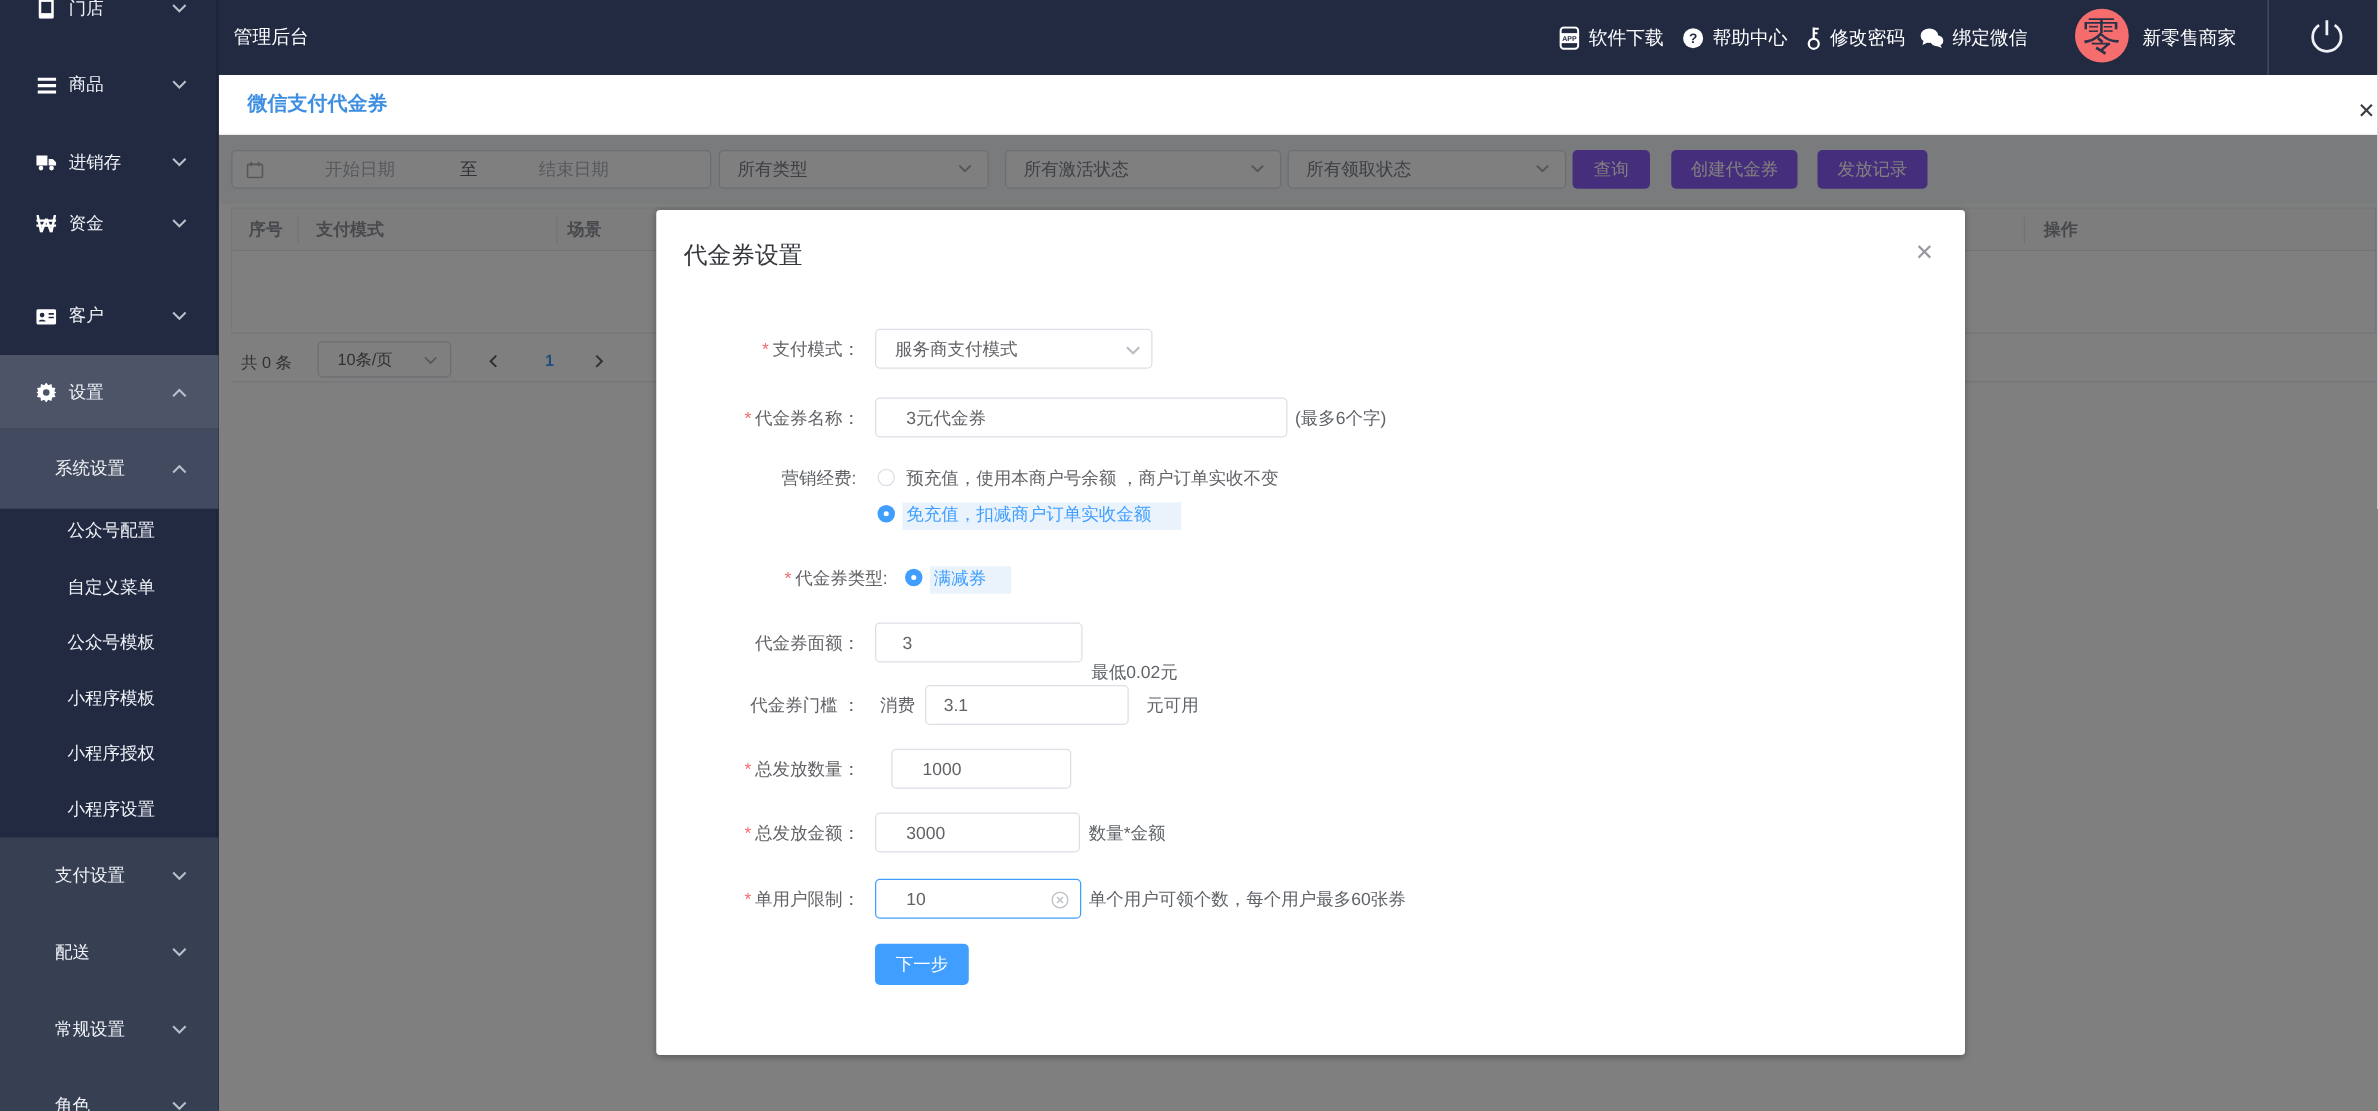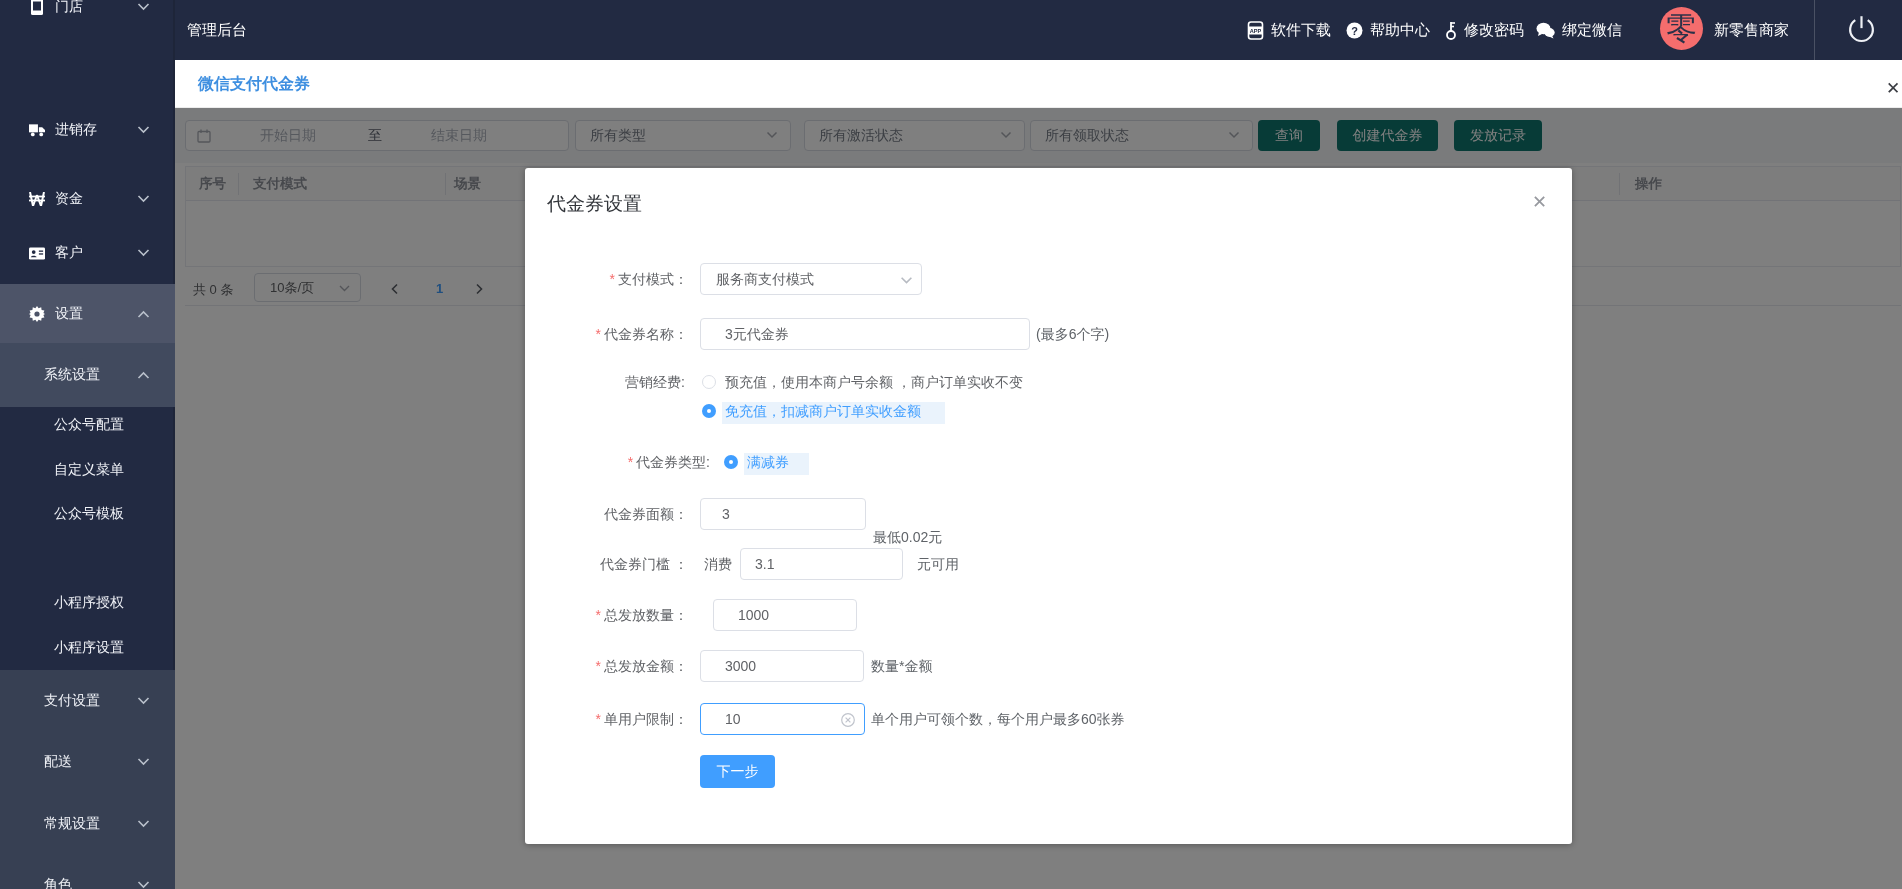--- a/index.html
+++ b/index.html
@@ -27,21 +27,21 @@
   #pghead { position:absolute; left:175px; top:60px; width:1727px; height:48px; background:#fff; border-bottom:1px solid #ececec; z-index:1; }
   #pghead .t { position:absolute; left:23px; top:0; line-height:47px; color:#3e8fe0; font-size:16px; font-weight:bold; }
   #pghead .x { position:absolute; left:1711px; top:6px; line-height:46px; color:#3a3c42; font-size:17px; }
 
   
   #content { position:absolute; left:175px; top:108px; width:1727px; height:781px; background:#fff; }
   #filterbar { position:absolute; left:0; top:0; width:1727px; height:55px; background:#f5f6f8; }
   .inp { position:absolute; top:12px; height:31px; background:#fff; border:1px solid #d6dae2; border-radius:4px; }
   .sel-txt { position:absolute; left:14px; top:0; line-height:29px; font-size:14px; color:#787e88; }
   .sel-chev { position:absolute; right:12px; top:10px; }
-  .fbtn { position:absolute; top:12px; height:31px; background:#0f766e; border-radius:4px; color:#fff; font-size:14px; text-align:center; line-height:31px; }
+  .fbtn { position:absolute; top:12px; height:31px; background:#8b5cf6; border-radius:4px; color:#fff; font-size:14px; text-align:center; line-height:31px; }
 
   
   #tbl { position:absolute; left:10px; top:58px; width:1716px; border:1px solid #e8ebf1; border-bottom:none; }
   #thead { position:relative; height:34px; background:#fafafa; border-bottom:1px solid #e4e7ee; }
   #thead span { position:absolute; top:0; line-height:34px; font-size:13.5px; color:#8e929a; font-weight:bold; }
   .vline { position:absolute; top:6px; height:22px; width:1px; background:#e2e5eb; }
   #tbody { position:relative; height:66px; background:#fff; border-bottom:1px solid #e8ebf1; }
 
   
   .pg { position:absolute; font-size:13px; color:#606266; }
@@ -194,35 +194,48 @@
           <svg width="14" height="16" viewBox="0 0 14 16">
             <rect x="1" y="0" width="12" height="16" rx="1.5" fill="#fff"></rect>
             <rect x="3" y="2.5" width="8" height="9" fill="#222a42"></rect>
           </svg>
         </span>
       <span class="m-txt">门店</span>
       <svg class="m-chev" width="13" height="8" viewBox="0 0 13 8">
           <path d="M1.5 1 L6.5 6 L11.5 1" fill="none" stroke="#b9c0cb" stroke-width="1.6"></path>
         </svg>
     </div>
+    <div class="m-row" style="top:37px;">
+      <span class="m-ico">
+          <svg width="15" height="13" viewBox="0 0 15 13">
+            <rect x="0" y="0" width="15" height="2.6" fill="#fff"></rect>
+            <rect x="0" y="5.2" width="15" height="2.6" fill="#fff"></rect>
+            <rect x="0" y="10.4" width="15" height="2.6" fill="#fff"></rect>
+          </svg>
+        </span>
+      <span class="m-txt">商品</span>
+      <svg class="m-chev" width="13" height="8" viewBox="0 0 13 8">
+          <path d="M1.5 1 L6.5 6 L11.5 1" fill="none" stroke="#b9c0cb" stroke-width="1.6"></path>
+        </svg>
+    </div>
     <div class="m-row" style="top:99px;">
       <span class="m-ico">
           <svg width="17" height="14" viewBox="0 0 17 14">
             <path d="M0 1 h9.5 v8.5 h-9.5 z" fill="#fff"></path>
             <path d="M10.5 4 h3.5 l3 3 v2.5 h-6.5 z" fill="#fff"></path>
             <circle cx="4" cy="11.7" r="2" fill="#fff"></circle>
             <circle cx="13" cy="11.7" r="2" fill="#fff"></circle>
           </svg>
         </span>
       <span class="m-txt">进销存</span>
       <svg class="m-chev" width="13" height="8" viewBox="0 0 13 8">
           <path d="M1.5 1 L6.5 6 L11.5 1" fill="none" stroke="#b9c0cb" stroke-width="1.6"></path>
         </svg>
     </div>
-    <div class="m-row" style="top:168px;">
+    <div class="m-row" style="top:148px;">
       <span class="m-ico">
           <svg width="16" height="14" viewBox="0 0 16 14">
             <path d="M1 0 L4 14 M4 14 L8 3 M8 3 L12 14 M12 14 L15 0" stroke="#fff" stroke-width="2" fill="none"></path>
             <line x1="0" y1="4.5" x2="16" y2="4.5" stroke="#fff" stroke-width="1.8"></line>
             <line x1="0" y1="8.5" x2="16" y2="8.5" stroke="#fff" stroke-width="1.8"></line>
           </svg>
         </span>
       <span class="m-txt">资金</span>
       <svg class="m-chev" width="13" height="8" viewBox="0 0 13 8">
           <path d="M1.5 1 L6.5 6 L11.5 1" fill="none" stroke="#b9c0cb" stroke-width="1.6"></path>
@@ -262,20 +275,23 @@
         </svg>
     </div>
     <div class="m-row" style="top:403px; height:44px;">
         <span class="m-txt3">公众号配置</span>
       </div>
     <div class="m-row" style="top:448px; height:44px;">
         <span class="m-txt3">自定义菜单</span>
       </div>
     <div class="m-row" style="top:492px; height:44px;">
         <span class="m-txt3">公众号模板</span>
+      </div>
+    <div class="m-row" style="top:537px; height:44px;">
+        <span class="m-txt3">小程序模板</span>
       </div>
     <div class="m-row" style="top:581px; height:44px;">
         <span class="m-txt3">小程序授权</span>
       </div>
     <div class="m-row" style="top:626px; height:44px;">
         <span class="m-txt3">小程序设置</span>
       </div>
     <div class="m-row" style="top:670px;">
       <span class="m-txt2">支付设置</span>
       <svg class="m-chev" width="13" height="8" viewBox="0 0 13 8">

